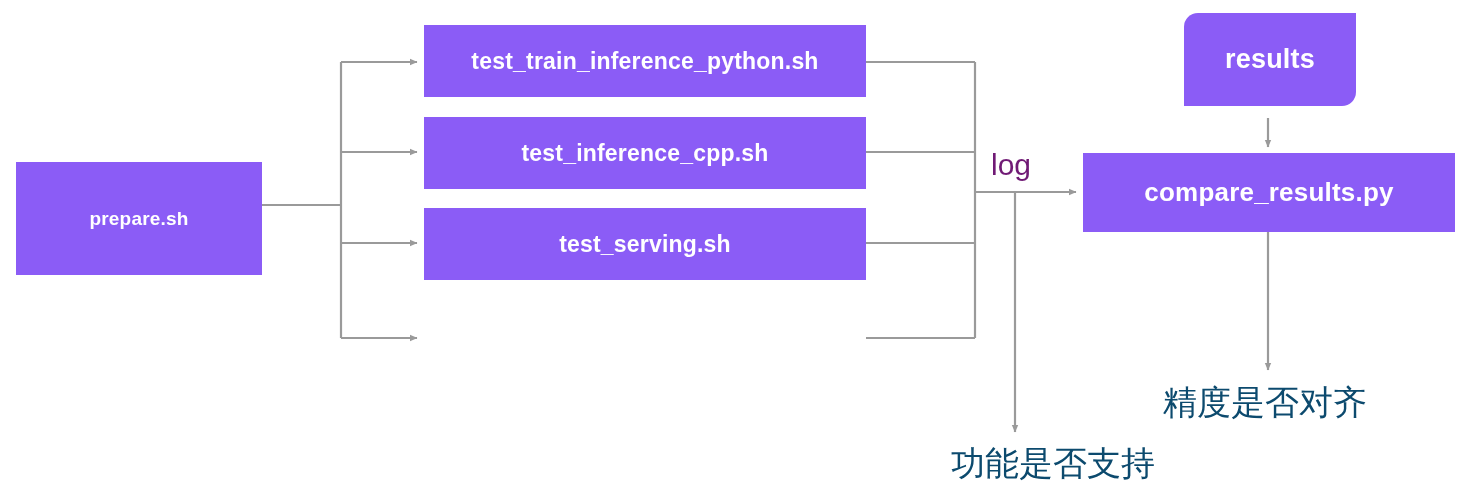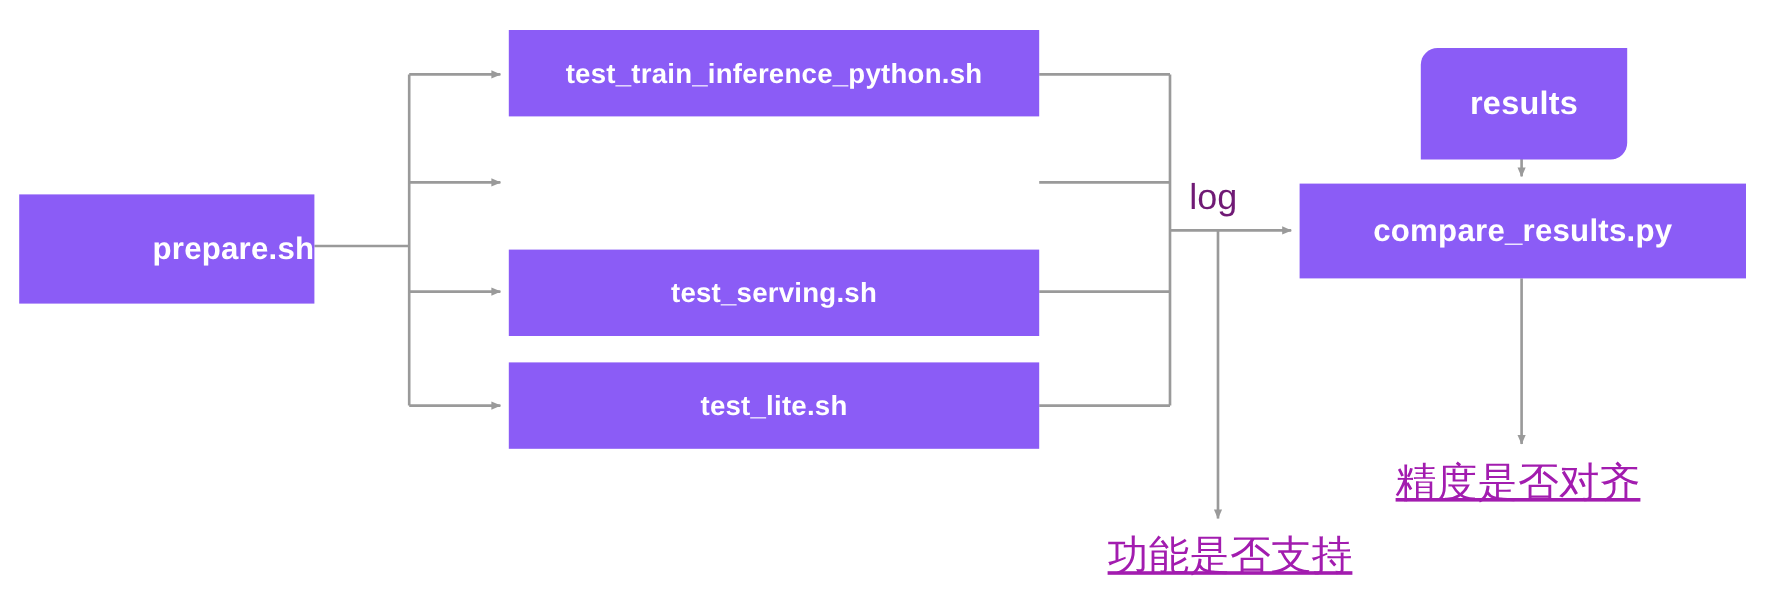--- a/index.html
+++ b/index.html
@@ -35,23 +35,22 @@
     justify-content: center;
     text-align: center;
     letter-spacing: 0.2px;
     box-sizing: border-box;
     z-index: 2;
   }
   .node-prepare {
     left: 16px;
     top: 162px;
     width: 246px;
-    height: 91px;
-    font-size: 26px;
-    justify-content: flex-end;
+    height: 113px;
+    font-size: 19px;
   }
   .node-test1 {
     left: 424px;
     top: 25px;
     width: 442px;
     height: 72px;
     font-size: 23px;
   }
   .node-test2 {
     left: 424px;
@@ -70,21 +69,21 @@
   }
   .node-test4 {
     left: 424px;
     top: 302px;
     width: 442px;
     height: 72px;
     font-size: 23px;
   }
   .node-results {
     left: 1184px;
-    top: 40px;
+    top: 13px;
     width: 172px;
     height: 93px;
     font-size: 27px;
     border-radius: 14px 0 14px 0;
   }
   .node-compare {
     left: 1083px;
     top: 153px;
     width: 372px;
     height: 79px;
@@ -98,31 +97,30 @@
     line-height: 1;
     z-index: 3;
     white-space: nowrap;
   }
   .label-log {
     left: 991px;
     top: 150px;
   }
   .annotation {
     position: absolute;
-    color: #a21caf;
+    color: #0c4a6e;
     font-size: 34px;
     line-height: 1;
     font-weight: normal;
     white-space: nowrap;
     z-index: 3;
     font-family: "DejaVu Sans", "Liberation Sans", sans-serif;
-    text-decoration: underline;
   }
   .ann-function {
-    left: 923px;
+    left: 951px;
     top: 446px;
   }
   .ann-precision {
     left: 1163px;
     top: 385px;
   }
 </style>
 </head>
 <body>
 
@@ -164,28 +162,28 @@
   </svg>
 
   <div class="node node-prepare">
     <span>prepare.sh</span>
   </div>
 
   <div class="node node-test1">
     <span>test_train_inference_python.sh</span>
   </div>
 
+  <div class="node node-test2">
+    <span>test_inference_cpp.sh</span>
+  </div>
 
   <div class="node node-test3">
     <span>test_serving.sh</span>
   </div>
 
-  <div class="node node-test4">
-    <span>test_lite.sh</span>
-  </div>
 
   <div class="node node-results">
     <span>results</span>
   </div>
 
   <div class="node node-compare">
     <span>compare_results.py</span>
   </div>
 
   <div class="edge-label label-log">log</div>

